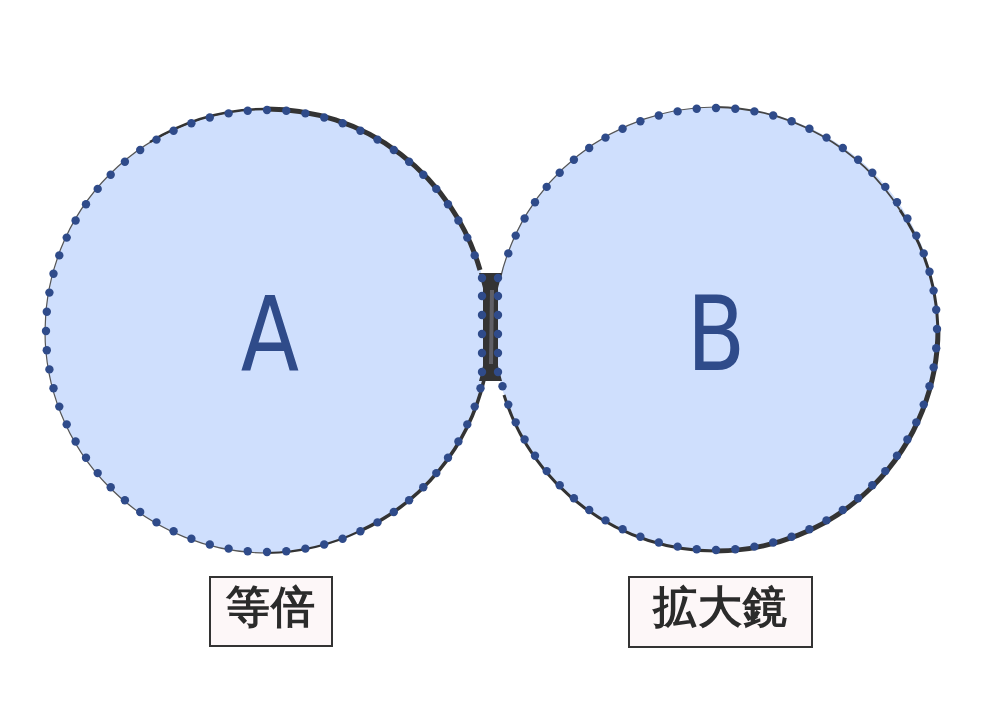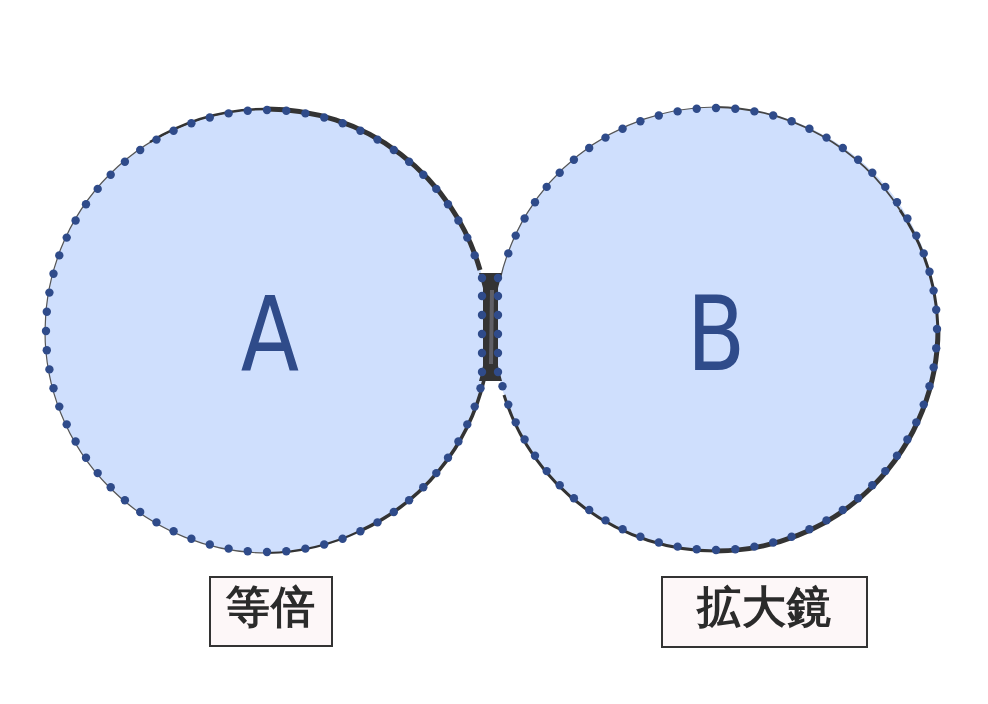--- a/index.html
+++ b/index.html
@@ -209,16 +209,16 @@
         </g>
     </g>
   </svg>
 
   <div class="circle-letter" style="left:270px; top:334px;">A</div>
   <div class="circle-letter" style="left:716px; top:334px;">B</div>
 
   <div class="caption-box" style="left:209px; top:576px; width:124px; height:71px;">
     <span>等倍</span>
   </div>
-  <div class="caption-box" style="left:661px; top:576px; width:207px; height:72px;">
+  <div class="caption-box" style="left:628px; top:576px; width:185px; height:72px;">
     <span>拡大鏡</span>
   </div>
 </div>
 
 </body></html>

